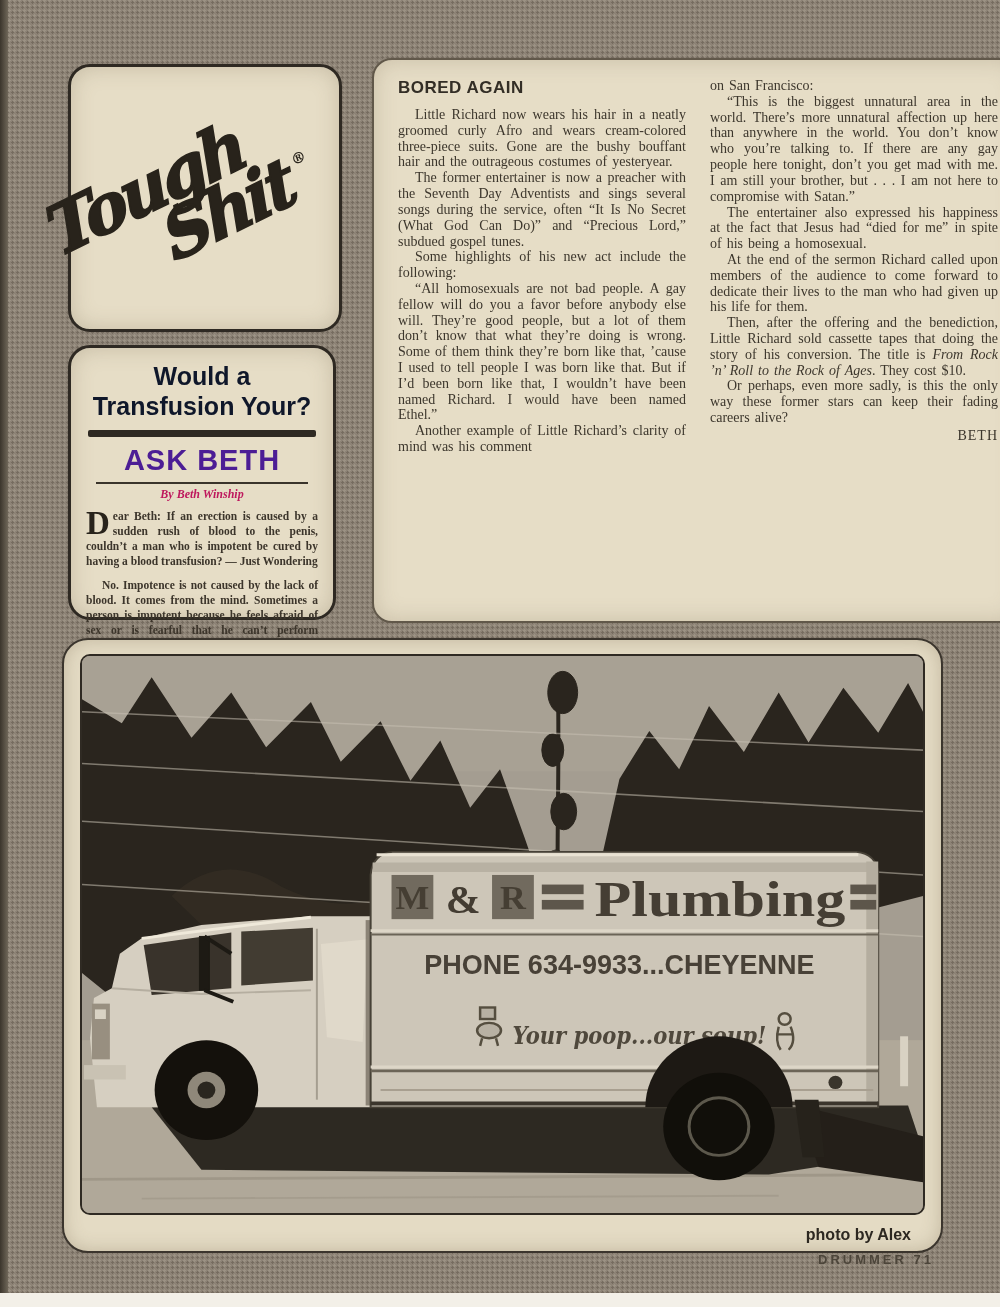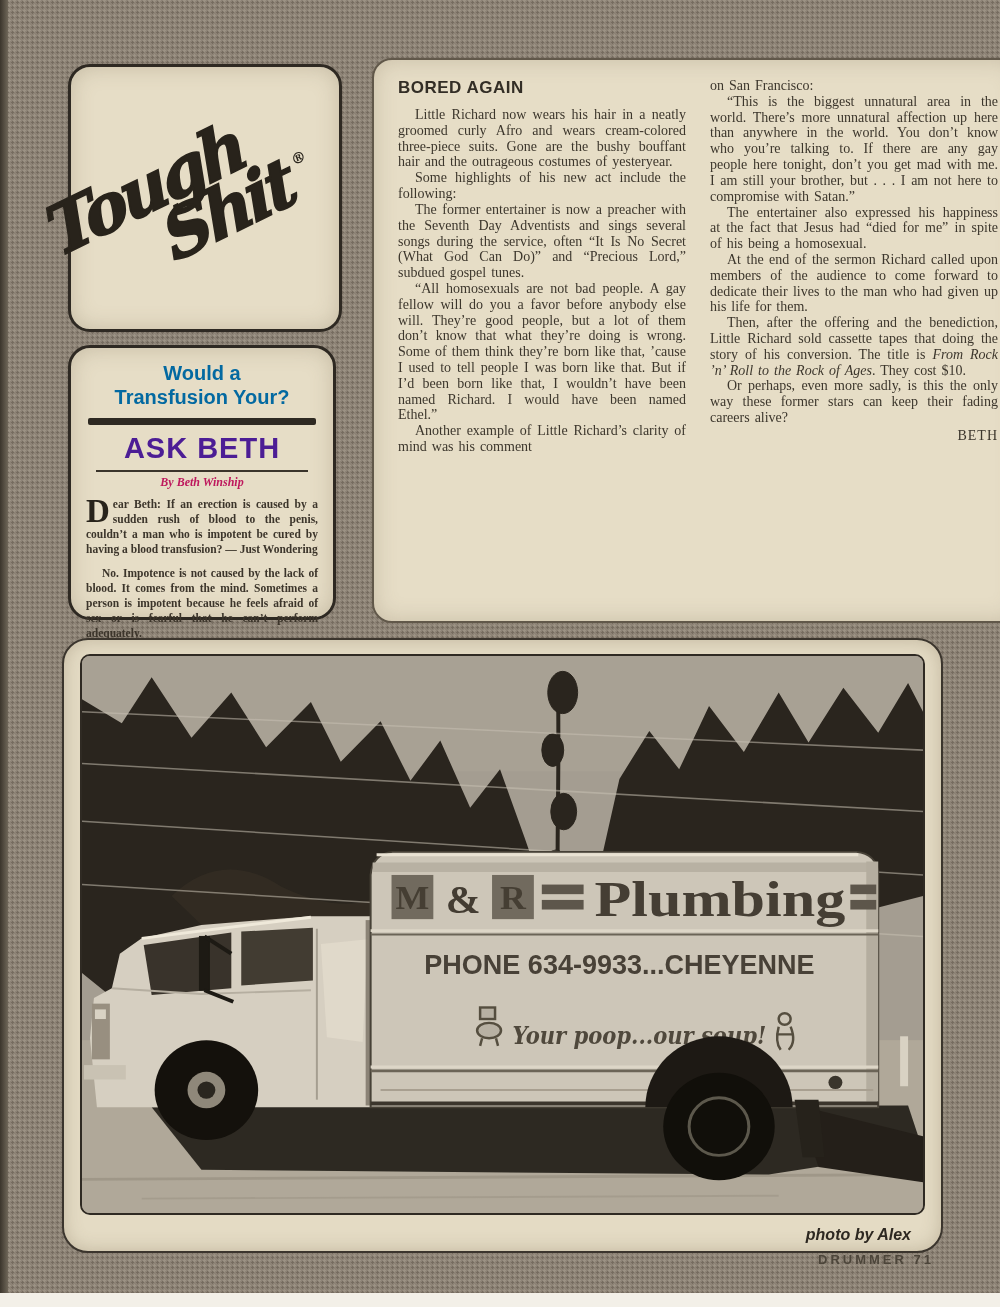--- a/index.html
+++ b/index.html
@@ -27,22 +27,22 @@
   .logo-box{left:68px;top:64px;width:268px;height:262px;}
   .logo-rot{position:absolute;inset:0;display:flex;align-items:center;justify-content:center;
     transform:rotate(-26deg) translate(-2px,-6px);}
   .logo-inner{font-family:"DejaVu Serif",serif;font-style:italic;font-weight:bold;
     color:#28231b;-webkit-text-stroke:2px #28231b;letter-spacing:-4px;line-height:.82;}
   .logo-line1{font-size:67px;margin-left:-44px;transform:skewX(-6deg);}
   .logo-line2{font-size:67px;margin-left:58px;transform:skewX(-6deg);}
   .logo-reg{font-size:15px;-webkit-text-stroke:0;letter-spacing:0;vertical-align:34px;margin-left:8px;font-style:normal;}
   
   .askbeth-box{left:68px;top:345px;width:268px;height:275px;padding:14px 15px;box-sizing:border-box;}
-  .tr-title{font-family:"Liberation Sans",sans-serif;font-weight:bold;font-size:20px;
-    text-align:center;line-height:1.18;color:#0369a1;letter-spacing:0;}
+  .tr-title{font-family:"Liberation Sans",sans-serif;font-weight:bold;font-size:25px;
+    text-align:center;line-height:1.18;color:#0f172a;letter-spacing:0;}
   .thick-rule{height:7px;background:#2e2922;margin:9px 2px 7px;border-radius:2px;}
   .askbeth-heading{font-family:"Liberation Sans",sans-serif;font-weight:bold;font-size:29px;
     text-align:center;color:#4c1d95;letter-spacing:1px;}
   .thin-rule{height:2px;background:#3a342b;margin:5px 10px 3px;}
   .byline{font-size:12px;font-weight:bold;font-style:italic;text-align:center;color:#be185d;margin-bottom:7px;}
   .ab-para{font-size:11.5px;font-weight:bold;line-height:1.3;text-align:justify;color:#3c352b;}
   .dropcap{float:left;font-size:33px;line-height:.78;font-weight:bold;padding:2px 3px 0 0;color:#28231b;}
   .ab-answer{margin-top:9px;text-indent:16px;}
   
   .article-box{position:absolute;left:372px;top:58px;width:648px;height:565px;
@@ -58,21 +58,21 @@
   .signoff{font-size:14px;text-align:right;letter-spacing:1px;margin-top:2px;color:#3c362c;}
   .italic-title{font-style:italic;}
   
   .photo-frame{position:absolute;left:62px;top:638px;width:881px;height:615px;
     background:#e4dbc4;border:2px solid #3b352d;border-radius:26px;
     box-shadow:inset 0 0 18px rgba(116,100,74,.3);box-sizing:border-box;}
   .photo-inner{position:absolute;left:16px;top:14px;right:16px;bottom:36px;
     border:2px solid #2f2a23;border-radius:10px;overflow:hidden;background:#a49d91;}
   .photo-inner svg{display:block;width:100%;height:100%;}
   .photo-caption{position:absolute;right:30px;bottom:7px;
-    font-family:"Liberation Sans",sans-serif;font-weight:bold;font-style:italic;
+    font-family:"Liberation Sans",sans-serif;font-weight:bold;
     font-size:16px;color:#2d2821;}
   
   .page-number{position:absolute;right:66px;top:1252px;
     font-family:"Liberation Sans",sans-serif;font-weight:bold;font-size:13px;
     letter-spacing:3px;color:#4c453a;}
 </style>
 </head>
 <body>
 
 <div class="page">
@@ -98,22 +98,22 @@
       <span class="dropcap">D</span><span>ear Beth: If an erection is caused by a sudden rush of blood to the penis, couldn’t a man who is impotent be cured by having a blood transfusion? — Just Wondering</span>
     </div>
     <div class="ab-para ab-answer">No. Impotence is not caused by the lack of blood. It comes from the mind. Sometimes a person is impotent because he feels afraid of sex or is fearful that he can’t perform adequately.</div>
   </div>
 
   <div class="article-box">
     <div class="article-cols">
       <div class="article-col">
         <h2 class="article-heading">BORED AGAIN</h2>
         <p class="art-p indent">Little Richard now wears his hair in a neatly groomed curly Afro and wears cream-colored three-piece suits. Gone are the bushy bouffant hair and the outrageous costumes of yesteryear.</p>
+        <p class="art-p indent">The former entertainer is now a preacher with the Seventh Day Adventists and sings several songs during the service, often “It Is No Secret (What God Can Do)” and “Precious Lord,” subdued gospel tunes.</p>
         <p class="art-p indent">Some highlights of his new act include the following:</p>
-        <p class="art-p indent">The former entertainer is now a preacher with the Seventh Day Adventists and sings several songs during the service, often “It Is No Secret (What God Can Do)” and “Precious Lord,” subdued gospel tunes.</p>
         <p class="art-p indent">“All homosexuals are not bad people. A gay fellow will do you a favor before anybody else will. They’re good people, but a lot of them don’t know that what they’re doing is wrong. Some of them think they’re born like that, ’cause I used to tell people I was born like that. But if I’d been born like that, I wouldn’t have been named Richard. I would have been named Ethel.”</p>
         <p class="art-p indent">Another example of Little Richard’s clarity of mind was his comment</p>
       </div>
       <div class="article-col">
         <p class="art-p">on San Francisco:</p>
         <p class="art-p indent">“This is the biggest unnatural area in the world. There’s more unnatural affection up here than anywhere in the world. You don’t know who you’re talking to. If there are any gay people here tonight, don’t you get mad with me. I am still your brother, but . . . I am not here to compromise with Satan.”</p>
         <p class="art-p indent">The entertainer also expressed his happiness at the fact that Jesus had “died for me” in spite of his being a homosexual.</p>
         <p class="art-p indent">At the end of the sermon Richard called upon members of the audience to come forward to dedicate their lives to the man who had given up his life for them.</p>
         <p class="art-p indent"><span>Then, after the offering and the benediction, Little Richard sold cassette tapes that doing the story of his conversion. The title is </span><span class="italic-title">From Rock ’n’ Roll to the Rock of Ages</span><span>. They cost $10.</span></p>
         <p class="art-p indent">Or perhaps, even more sadly, is this the only way these former stars can keep their fading careers alive?</p>

